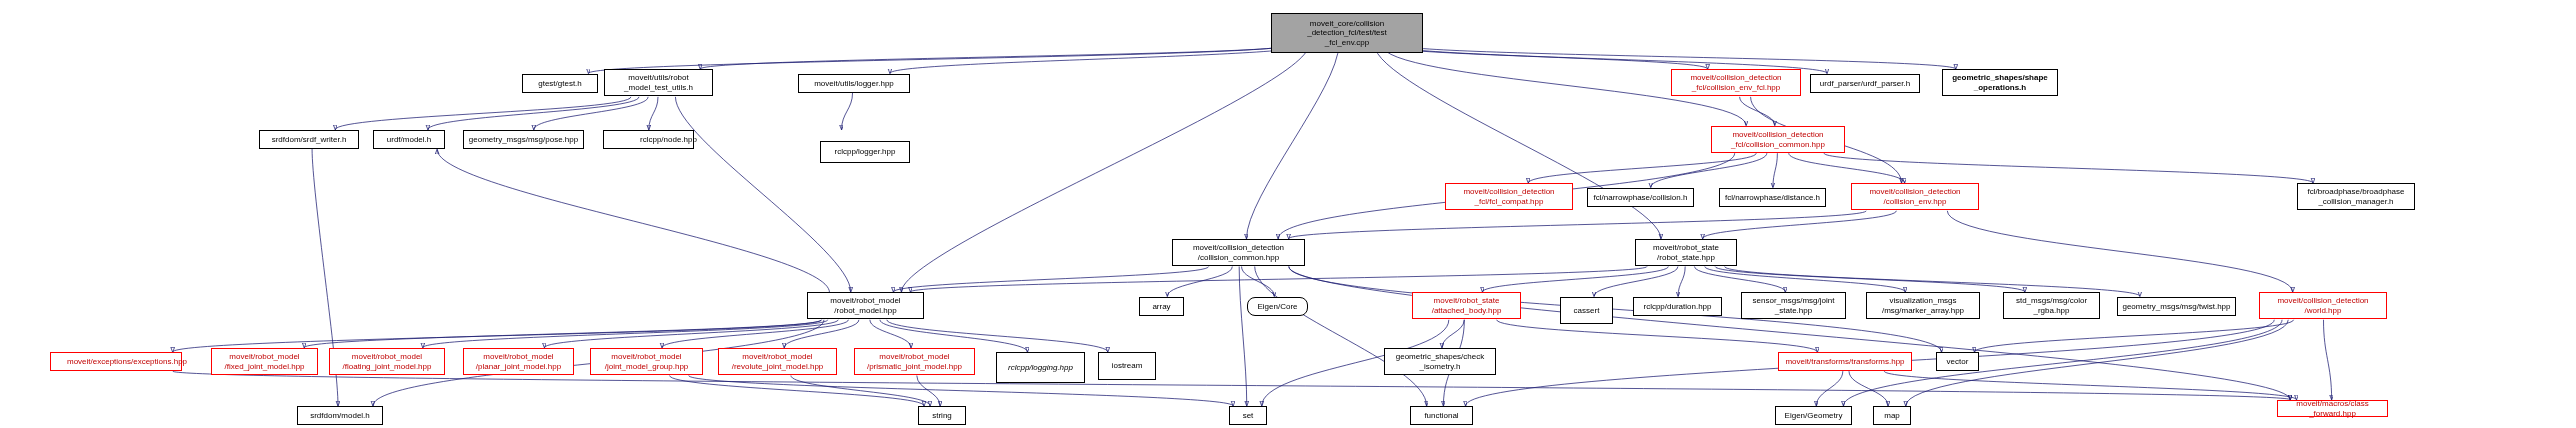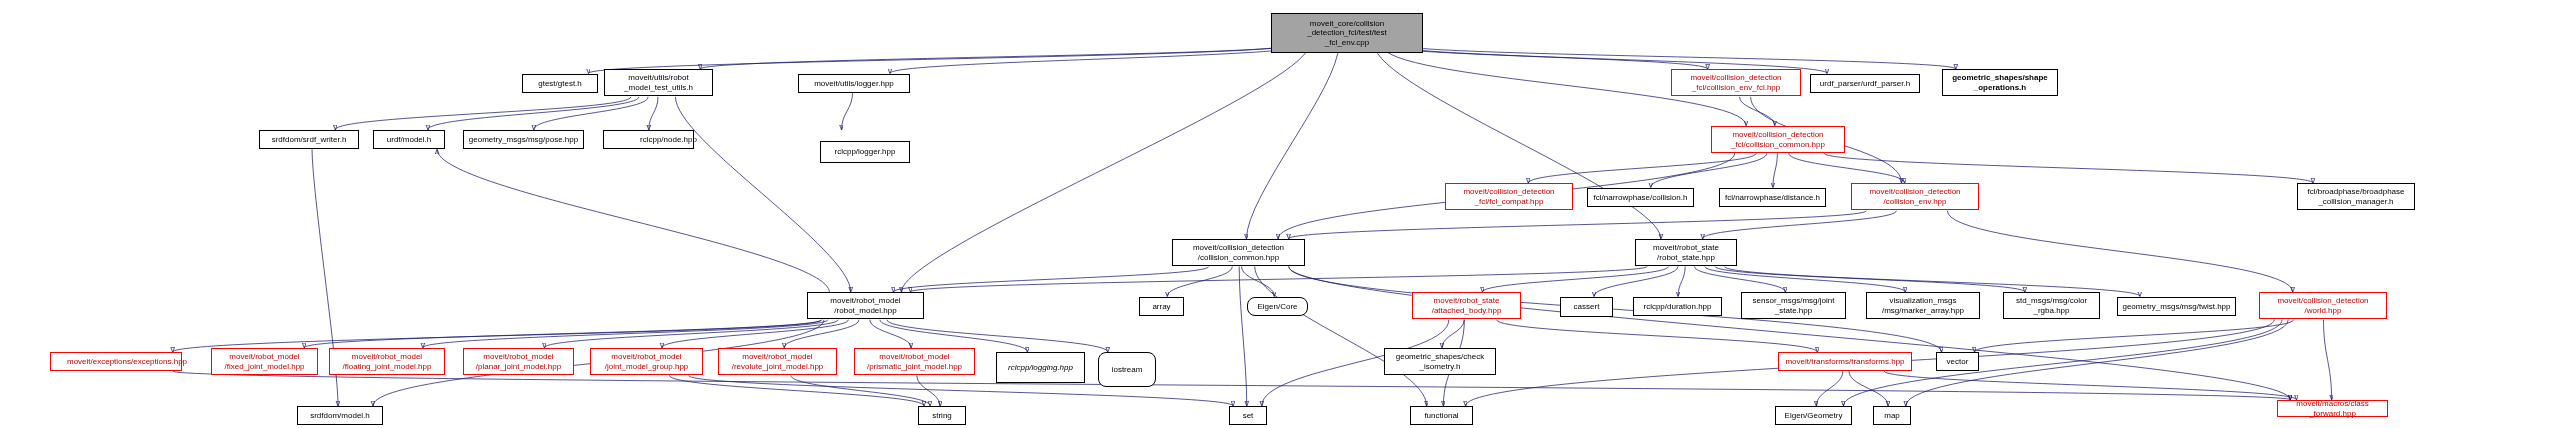--- a/index.html
+++ b/index.html
@@ -211,21 +211,21 @@
       <div class="node normal" title="array" style="left: 1139px; top: 297px; width: 45px; height: 18.6px;">
         <span>array</span>
       </div>
       <div class="node normal" title="Eigen/Core" style="left: 1247px; top: 297px; width: 61px; height: 18.6px; border-radius: 8px;">
         <span>Eigen/Core</span>
       </div>
       <div class="node red" title="moveit/robot_state/attached_body.hpp" style="left: 1412px; top: 292px; width: 109px; height: 27px;">
         <span>moveit/robot_state</span>
         <span>/attached_body.hpp</span>
       </div>
-      <div class="node normal" title="cassert" style="left: 1560px; top: 297px; width: 53px; height: 20px;">
+      <div class="node normal" title="cassert" style="left: 1560px; top: 297px; width: 53px; height: 27px;">
         <span>cassert</span>
       </div>
       <div class="node normal" title="rclcpp/duration.hpp" style="left: 1633px; top: 297px; width: 89px; height: 18.6px;">
         <span>rclcpp/duration.hpp</span>
       </div>
       <div class="node normal" title="sensor_msgs/msg/joint_state.hpp" style="left: 1741px; top: 292px; width: 105px; height: 27px;">
         <span>sensor_msgs/msg/joint</span>
         <span>_state.hpp</span>
       </div>
       <div class="node normal" title="visualization_msgs/msg/marker_array.hpp" style="left: 1866px; top: 292px; width: 114px; height: 27px;">
@@ -266,21 +266,21 @@
         <span>moveit/robot_model</span>
         <span>/revolute_joint_model.hpp</span>
       </div>
       <div class="node red" title="moveit/robot_model/prismatic_joint_model.hpp" style="left: 854px; top: 348px; width: 121px; height: 27px;">
         <span>moveit/robot_model</span>
         <span>/prismatic_joint_model.hpp</span>
       </div>
       <div class="node normal" title="rclcpp/logging.hpp" style="left: 996px; top: 352px; width: 89px; height: 31px; font-style: italic;">
         <span>rclcpp/logging.hpp</span>
       </div>
-      <div class="node normal" title="iostream" style="left: 1098px; top: 352px; width: 58px; height: 35px; border-radius: 8px;">
+      <div class="node normal" title="iostream" style="left: 1098px; top: 352px; width: 58px; height: 28px;">
         <span>iostream</span>
       </div>
       <div class="node normal" title="geometric_shapes/check_isometry.h" style="left: 1384px; top: 348px; width: 112px; height: 27px;">
         <span>geometric_shapes/check</span>
         <span>_isometry.h</span>
       </div>
       <div class="node red" title="moveit/transforms/transforms.hpp" style="left: 1778px; top: 352px; width: 134px; height: 18.6px;">
         <span>moveit/transforms/transforms.hpp</span>
       </div>
       <div class="node normal" title="vector" style="left: 1936px; top: 352px; width: 43px; height: 18.6px;">

